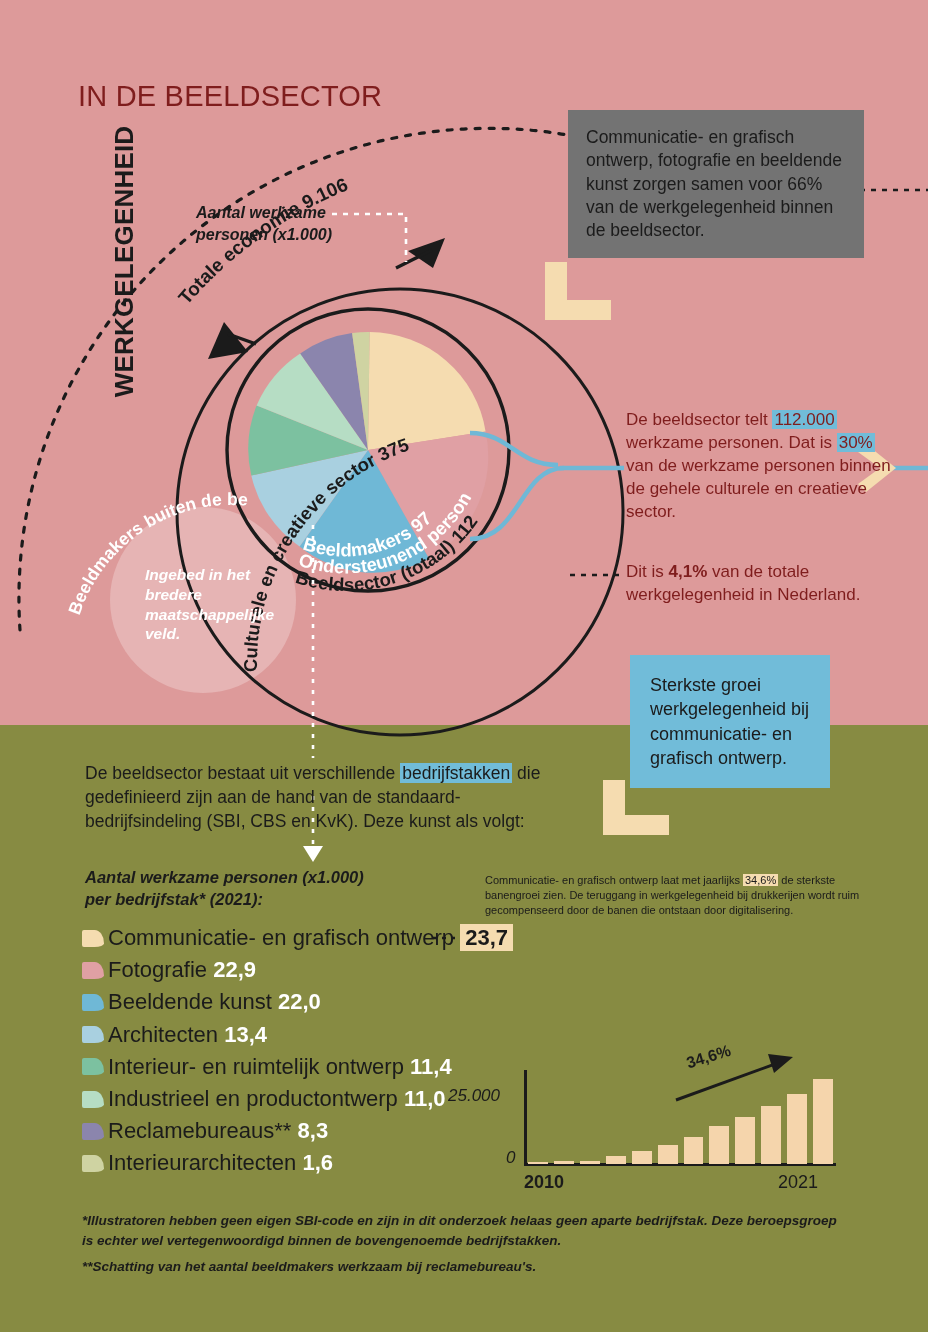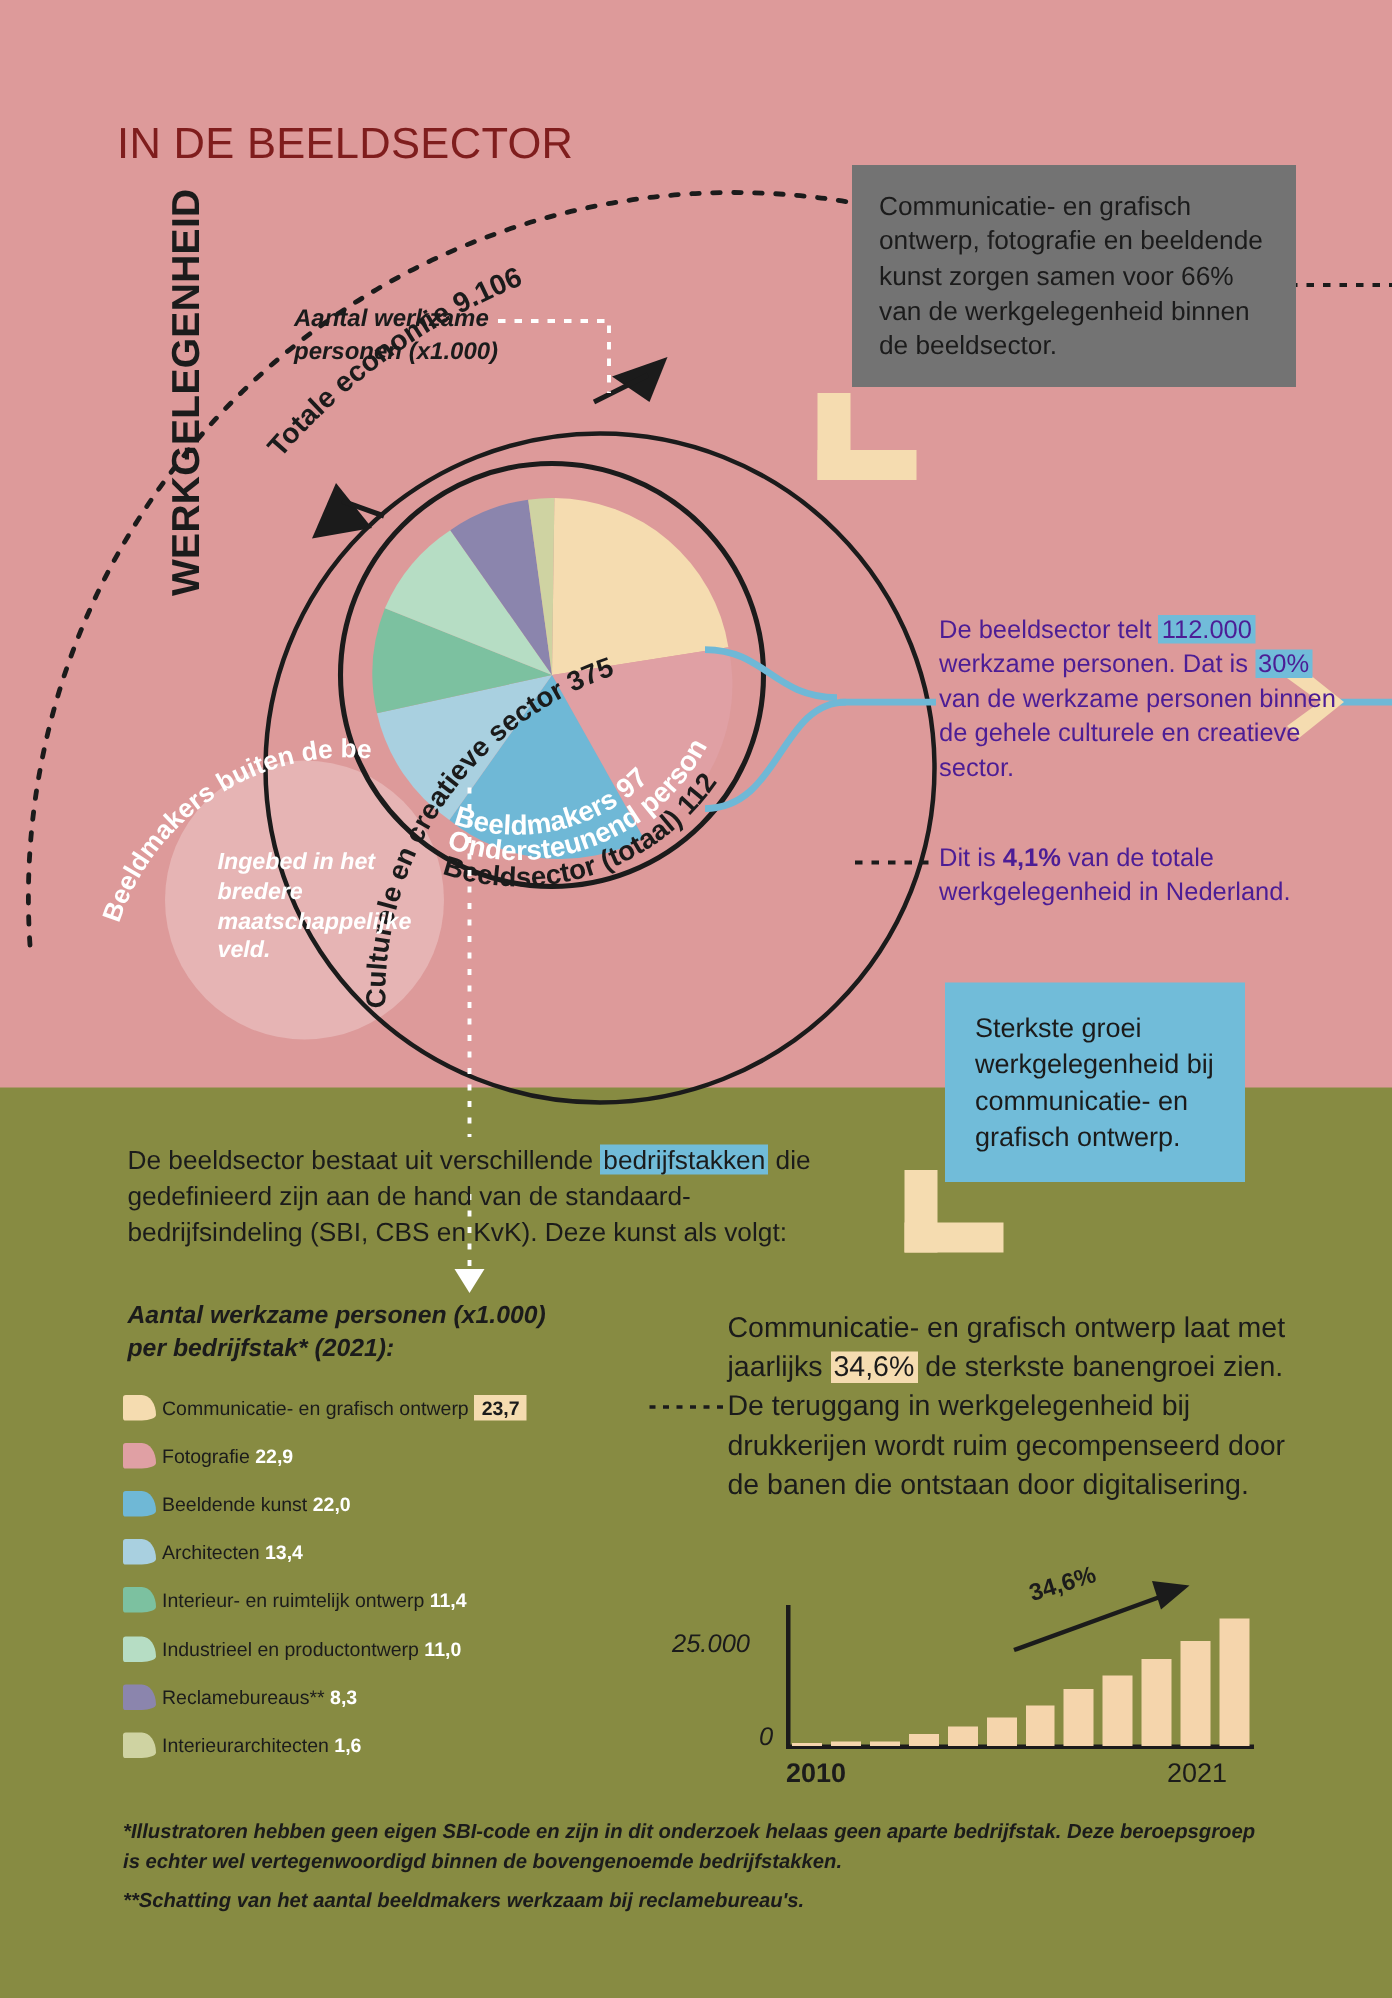--- a/index.html
+++ b/index.html
@@ -33,45 +33,45 @@
     font-size:17.5px;line-height:1.33;color:#1b1b1b;}
   .callout-green{left:568px;top:110px;width:296px;background:#737373;}
   .callout-blue{left:630px;top:655px;width:200px;background:#71bcd9;
      font-size:18px;line-height:1.35;padding:18px 20px;}
   .lbracket{position:absolute;background:#f5dcb0;}
   .lb1-v{left:545px;top:262px;width:22px;height:58px;}
   .lb1-h{left:545px;top:300px;width:66px;height:20px;}
   .lb2-v{left:603px;top:780px;width:22px;height:55px;}
   .lb2-h{left:603px;top:815px;width:66px;height:20px;}
 
-  .side-text{position:absolute;font-size:17px;line-height:1.36;color:#4c1d95;}
+  .side-text{position:absolute;font-size:17px;line-height:1.36;color:#7f1d1d;}
   .st1{left:626px;top:408px;width:280px;}
   .st2{left:626px;top:560px;width:280px;}
   .hl-blue{background:#71bcd9;padding:0 2px;}
   .hl-cream{background:#f5dcb0;padding:0 2px;}
 
   
   .svgwrap{position:absolute;left:0;top:0;width:928px;height:1332px;pointer-events:none;}
 
   .inner-note{
     position:absolute;left:145px;top:565px;width:130px;
     font-size:15.5px;font-style:italic;font-weight:bold;color:#ffffff;line-height:1.28;
   }
 
   
   .para{position:absolute;font-size:17.5px;line-height:1.37;color:#1b1b1b;}
   .p-intro{left:85px;top:762px;width:470px;}
-  .p-right{left:485px;top:873px;width:395px;font-size:19px;line-height:1.38;}
+  .p-right{left:485px;top:873px;width:395px;font-size:11px;line-height:1.38;}
   .p-sub{left:85px;top:866px;width:330px;font-size:16.5px;font-style:italic;font-weight:bold;line-height:1.35;}
 
   .legend{position:absolute;left:82px;top:922px;width:400px;}
   .leg-row{display:flex;align-items:center;height:32.2px;}
   .leg-swatch{width:22px;height:17px;margin-right:4px;flex:0 0 auto;
      border-radius:2px 10px 10px 2px / 2px 14px 4px 2px;}
-  .leg-txt{font-size:13px;color:#1b1b1b;white-space:nowrap;}
+  .leg-txt{font-size:22px;color:#1b1b1b;white-space:nowrap;}
   .leg-val{font-weight:bold;color:#ffffff;}
   .leg-val.dark{color:#1b1b1b;background:#f5dcb0;padding:1px 5px;}
 
   
   .chart{position:absolute;left:448px;top:1022px;width:400px;height:168px;}
   .chart-title{position:absolute;left:0;top:0;font-size:16px;font-style:italic;
      font-weight:bold;color:#1b1b1b;line-height:1.3;}
   .ytop{position:absolute;left:0px;top:64px;font-size:17px;font-style:italic;color:#1b1b1b;}
   .yzero{position:absolute;left:58px;top:126px;font-size:17px;font-style:italic;color:#1b1b1b;}
   .bars{position:absolute;left:80px;top:50px;width:305px;height:92px;

